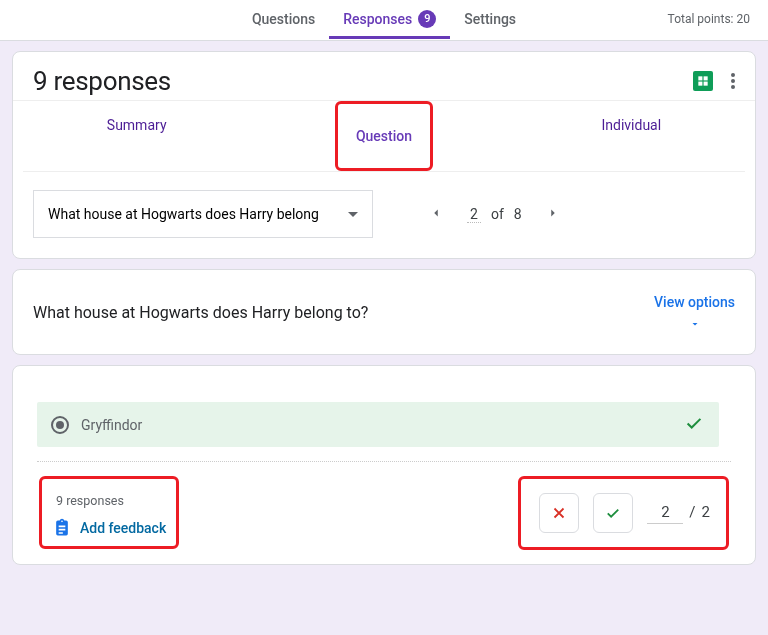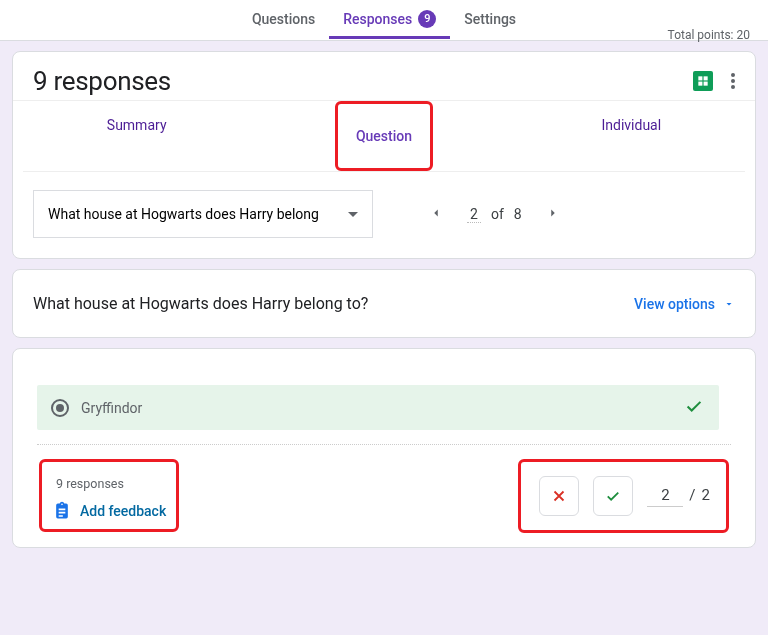--- a/index.html
+++ b/index.html
@@ -29,21 +29,21 @@
     border-bottom: 3px solid transparent;
   }
   .topbar .tab.active { color: #673ab7; border-bottom-color: #673ab7; }
   .badge {
     background: #673ab7; color: #fff; border-radius: 9px;
     min-width: 18px; height: 18px; font-size: 11px;
     display: inline-flex; align-items: center; justify-content: center;
     padding: 0 5px;
   }
   .topbar .points {
-    position: absolute; right: 18px; top: 16px; height: 38px;
+    position: absolute; right: 18px; top: 0; height: 38px;
     display: flex; align-items: center; font-size: 12px; color: #5f6368;
   }
   
   .card {
     background: #fff; border-radius: 8px; margin: 10px 12px 0 12px;
     border: 1px solid #dadce0;
   }
   .card-inner { padding: 16px 20px; }
   
   .resp-head { display: flex; align-items: center; justify-content: space-between; padding: 14px 20px 4px 20px; }
@@ -94,21 +94,21 @@
     justify-content: space-between;
   }
   .qselect .caret { width: 0; height: 0; border-left: 5px solid transparent; border-right: 5px solid transparent; border-top: 5px solid #5f6368; }
   .pager { display: flex; align-items: center; gap: 18px; margin-left: 20px; }
   .pager .arrow { color: #5f6368; cursor: pointer; font-size: 16px; padding: 4px 6px; }
   .pager .pos { font-size: 14px; color: #3c4043; display: flex; align-items: baseline; gap: 10px; }
   .pager .pos .cur { border-bottom: 1px dotted #bbb; min-width: 14px; text-align: center; }
   
   .qdetail-head { display: flex; justify-content: space-between; align-items: center; padding: 24px 20px; }
   .qtext { font-size: 16px; color: #202124; }
-  .viewopt { color: #1a73e8; font-size: 14px; font-weight: 500; display: flex; align-items: center; gap: 8px; cursor: pointer; }
+  .viewopt { color: #1a73e8; font-size: 14px; font-weight: 500; display: flex; align-items: center; gap: 8px; cursor: pointer; flex-direction: column; }
   .viewopt svg { width: 12px; height: 12px; fill: #1a73e8; }
   
   .answer-row {
     margin: 20px 16px 10px 4px; background: #e6f4ea; padding: 10px 14px;
     display: flex; align-items: center; justify-content: space-between; border-radius: 2px;
   }
   .answer-row .left { display: flex; align-items: center; gap: 12px; color: #5f6368; }
   .radio-outer {
     width: 18px; height: 18px; border: 2px solid #5f6368; border-radius: 50%; display: flex;
     align-items: center; justify-content: center;

